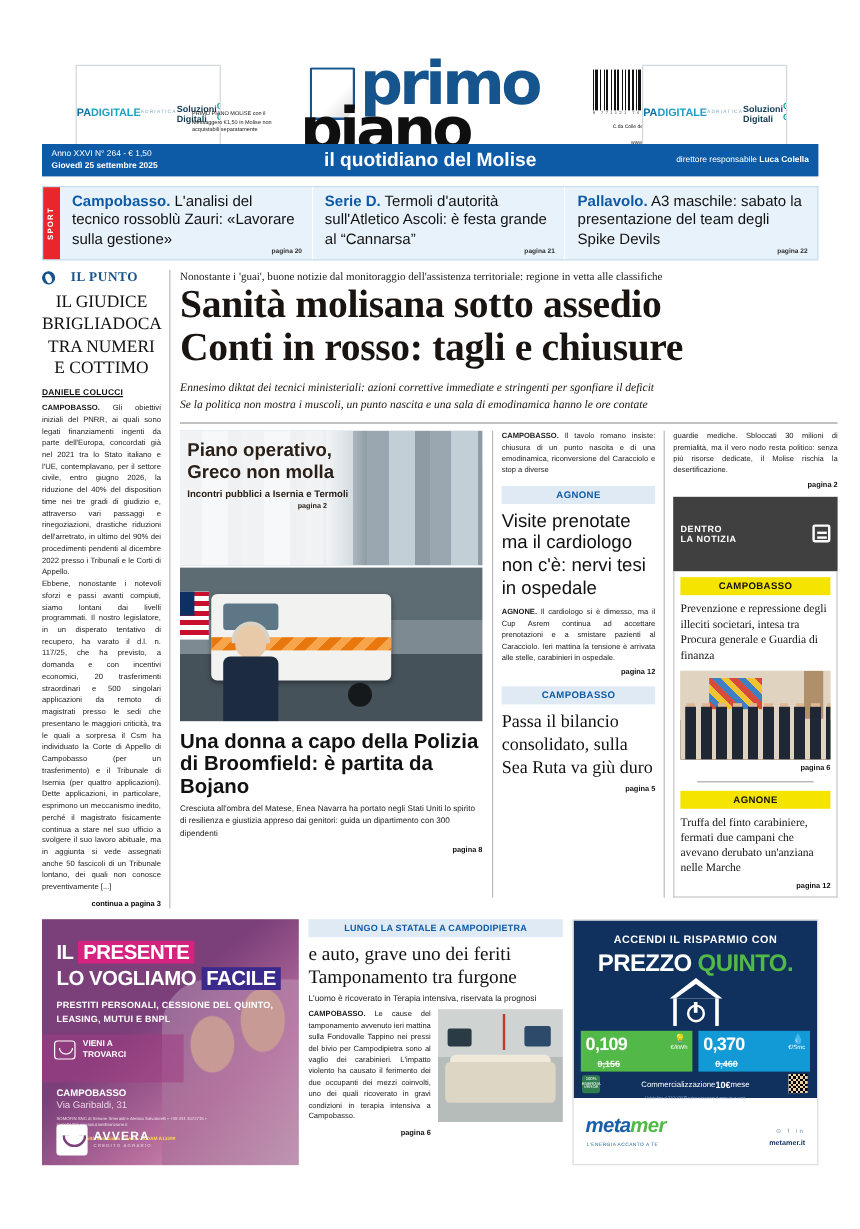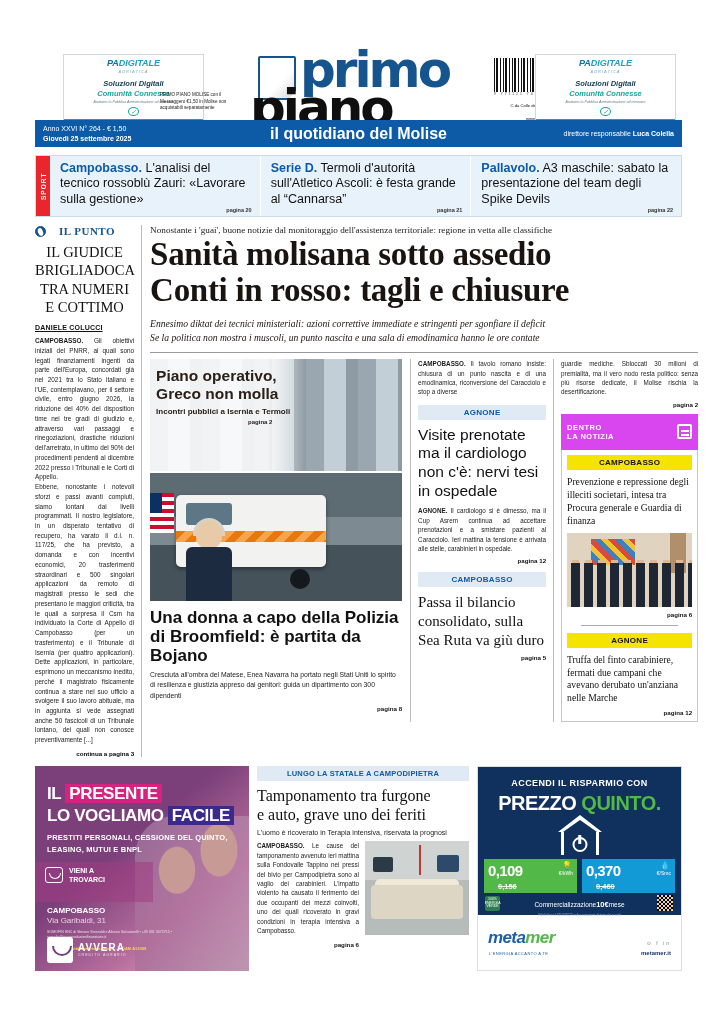--- a/index.html
+++ b/index.html
@@ -7,23 +7,23 @@
     width: 717px; height: 1024px;
     background: #ffffff;
     font-family: "Liberation Sans", sans-serif;
     overflow: hidden;
   }
   .page { position: relative; width: 717px; height: 1024px; background:#fff; }
 
   
   .masthead { position:relative; height:118px; padding: 48px 0 0 0; }
   .ad-box {
-    position:absolute; top:54px; width:141px; height:76px;
+    position:absolute; top:54px; width:121px; height:76px;
     border:1px solid #cfd8dc; background:#fff; overflow:hidden;
-    display:flex; flex-direction:column; align-items:center;font-style:italic;
+    display:flex; flex-direction:row; align-items:center;
   }
   .ad-box.left { left:63px; }
   .ad-box.right { left:535px; }
   .ad-top {
     width:100%; height:17px; background:#ffffff;
     display:flex; align-items:center; justify-content:center;
     border-radius: 0 0 36px 36px;
     background: radial-gradient(ellipse at 50% -40%, #28b4a8 0 70%, #ffffff 71% 100%);
   }
   .pa-logo { font-size:9px; font-weight:bold; letter-spacing:0px; line-height:1; margin-top:4px;}
@@ -150,21 +150,21 @@
   .pagina { text-align:right; font-size:6.2px; font-weight:bold; margin-top:4px; color:#111; }
 
   .tag { text-align:center; font-size:8px; font-weight:bold; color:#0d5aa7;
          background:#dfeaf5; padding:3px 0; margin:8px 0 6px 0; letter-spacing:0.3px; }
   .tag-yellow { background:#f5e400; color:#111; }
   .hl-sans { font-size:15.5px; line-height:1.2; color:#111; }
   .hl-serif { font-family:"Liberation Serif", serif; font-size:15px; line-height:1.25; color:#111; }
   .hl-serif-sm { font-family:"Liberation Serif", serif; font-size:9.6px; line-height:1.35; color:#111; }
 
   
-  .dln { background:#d946ef; color:#fff; padding:9px 6px; display:flex;
+  .dln { background:#404040; color:#fff; padding:22px 6px; display:flex;
          align-items:center; justify-content:space-between; margin-top:6px; }
   .dln-t { font-size:7.5px; font-weight:bold; line-height:1.2; letter-spacing:0.5px; }
   .dln-icon { width:15px; height:15px; border:2px solid #fff; border-radius:2px; position:relative;}
   .dln-icon::after{content:"";position:absolute;left:2px;top:4px;width:8px;height:2px;background:#fff;
                    box-shadow:0 4px 0 #fff;}
   .dln-box { border:1px solid #c6c6c6; border-top:none; padding:5px; }
   .ph-group { height:74px; margin-top:5px; position:relative; overflow:hidden;
     background: linear-gradient(180deg,#d8c9b4 0 55%, #6f5a45 55% 100%); }
   .ph-group .wall { position:absolute; inset:0; background:#e0d3c0; }
   .ph-group .art { position:absolute; left:24px; top:6px; width:44px; height:26px;
@@ -487,22 +487,22 @@
         <div>
           <div class="nm">AVVERA</div>
           <div style="font-size:3.6px;color:#f0dcea;letter-spacing:1px;">CREDITO AGRARIO</div>
         </div>
       </div>
     </div>
 
     <div class="b-news">
       <div class="b-tag">LUNGO LA STATALE A CAMPODIPIETRA</div>
       <div class="b-head">
+        <div>e auto, grave uno dei feriti</div>
         <div>Tamponamento tra furgone</div>
-        <div>e auto, grave uno dei feriti</div>
       </div>
       <div class="b-deck">L'uomo è ricoverato in Terapia intensiva, riservata la prognosi</div>
       <div class="b-row">
         <div class="b-text">
           <b>CAMPOBASSO.</b><span> Le cause del tamponamento avvenuto ieri mattina sulla Fondovalle Tappino nei pressi del bivio per Campodipietra sono al vaglio dei carabinieri. L'impatto violento ha causato il ferimento dei due occupanti dei mezzi coinvolti, uno dei quali ricoverato in gravi condizioni in terapia intensiva a Campobasso.</span>
           <div class="pagina">pagina 6</div>
         </div>
         <div class="ph-hosp">
           <div class="mon1"></div>
           <div class="mon2"></div>

